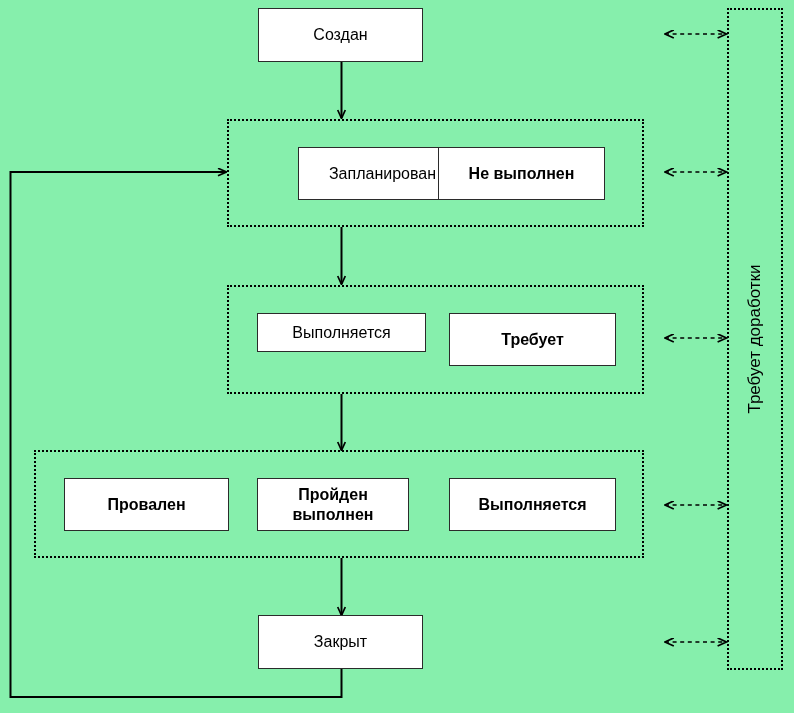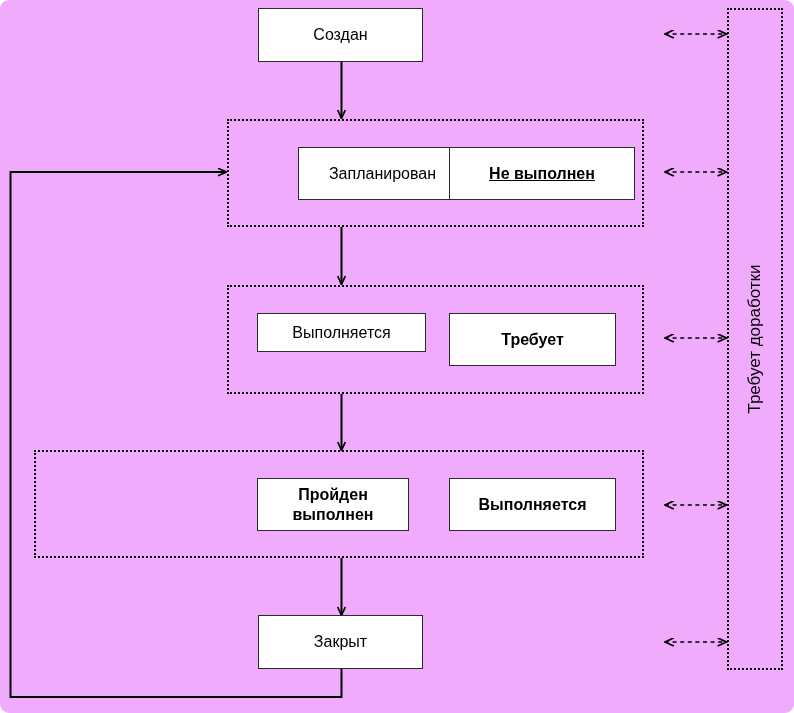--- a/index.html
+++ b/index.html
@@ -7,23 +7,22 @@
     padding: 0;
     background: #ffffff;
   }
   body {
     font-family: "Liberation Sans", "DejaVu Sans", sans-serif;
   }
   #canvas {
     position: relative;
     width: 794px;
     height: 713px;
-    background: #f0abfc;
+    background: #86efac;
     overflow: hidden;
-    border-radius: 9px;
   }
   svg#edges {
     position: absolute;
     left: 0;
     top: 0;
     width: 794px;
     height: 713px;
     pointer-events: none;
   }
   .node {
@@ -102,33 +101,36 @@
   </svg>
 
   <div class="node" style="left:258px; top:8px; width:165px; height:54px;">
     <span>Создан</span>
   </div>
 
   <div class="group" style="left:227px; top:119px; width:417px; height:108px;"></div>
   <div class="node" style="left:257px; top:147px; width:169px; height:53px;margin-left:41px;">
     <span>Запланирован</span>
   </div>
-  <div class="node bold" style="left:449px; top:147px; width:186px; height:53px;text-decoration:underline;">
+  <div class="node bold" style="left:438px; top:147px; width:167px; height:53px;">
     <span>Не выполнен</span>
   </div>
 
   <div class="group" style="left:227px; top:285px; width:417px; height:109px;"></div>
   <div class="node" style="left:257px; top:313px; width:169px; height:39px;">
     <span>Выполняется</span>
   </div>
   <div class="node bold" style="left:449px; top:313px; width:167px; height:53px;">
     <span>Требует</span>
   </div>
 
   <div class="group" style="left:34px; top:450px; width:610px; height:108px;"></div>
+  <div class="node bold" style="left:64px; top:478px; width:165px; height:53px;">
+    <span>Провален</span>
+  </div>
   <div class="node bold" style="left:257px; top:478px; width:152px; height:53px; flex-direction:column;">
     <span>Пройден</span>
     <span>выполнен</span>
   </div>
   <div class="node bold" style="left:449px; top:478px; width:167px; height:53px;">
     <span>Выполняется</span>
   </div>
 
   <div class="node" style="left:258px; top:615px; width:165px; height:54px;">
     <span>Закрыт</span>

